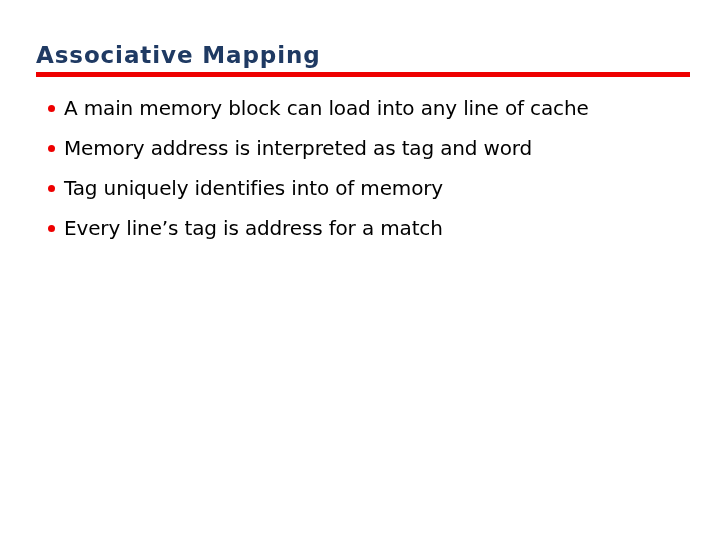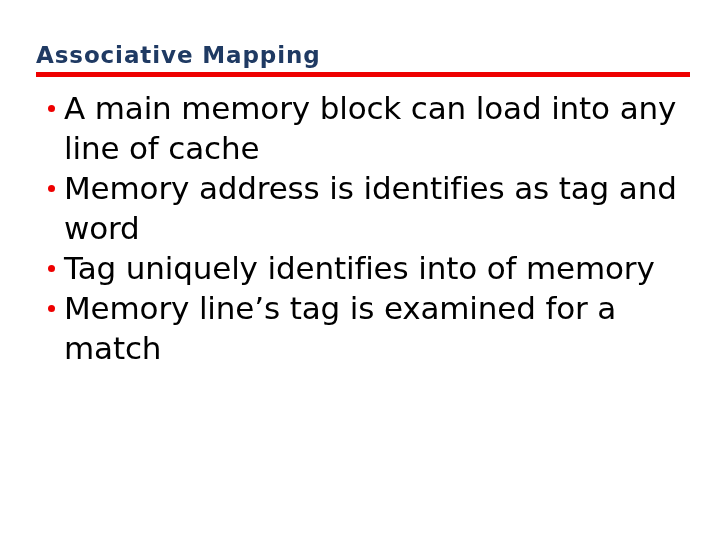--- a/index.html
+++ b/index.html
@@ -56,21 +56,21 @@
     margin: 0;
     padding: 0;
     list-style: none;
   }
 
   .bullet-item {
     position: relative;
     padding-left: 28px;
     margin: 0 0 0 0;
     font-family: "DejaVu Sans", sans-serif;
-    font-size: 31px;
+    font-size: 20px;
     font-weight: normal;
     color: #000000;
     line-height: 40px;
     letter-spacing: -0.15px;
   }
 
   .bullet-marker {
     position: absolute;
     left: 12px;
     top: 17px;
@@ -95,29 +95,29 @@
 
   <ul class="body-list">
 
     <li class="bullet-item">
       <span class="bullet-marker"></span>
       <span class="bullet-text">A main memory block can load into any line of cache</span>
     </li>
 
     <li class="bullet-item">
       <span class="bullet-marker"></span>
-      <span class="bullet-text">Memory address is identifies as tag and word</span>
+      <span class="bullet-text">Memory address is interpreted as tag and word</span>
     </li>
 
     <li class="bullet-item">
       <span class="bullet-marker"></span>
       <span class="bullet-text">Tag uniquely identifies into of memory</span>
     </li>
 
     <li class="bullet-item">
       <span class="bullet-marker"></span>
-      <span class="bullet-text">Memory line’s tag is examined for a match</span>
+      <span class="bullet-text">Every line’s tag is address for a match</span>
     </li>
 
 
   </ul>
 
 </div>
 
 </body></html>

